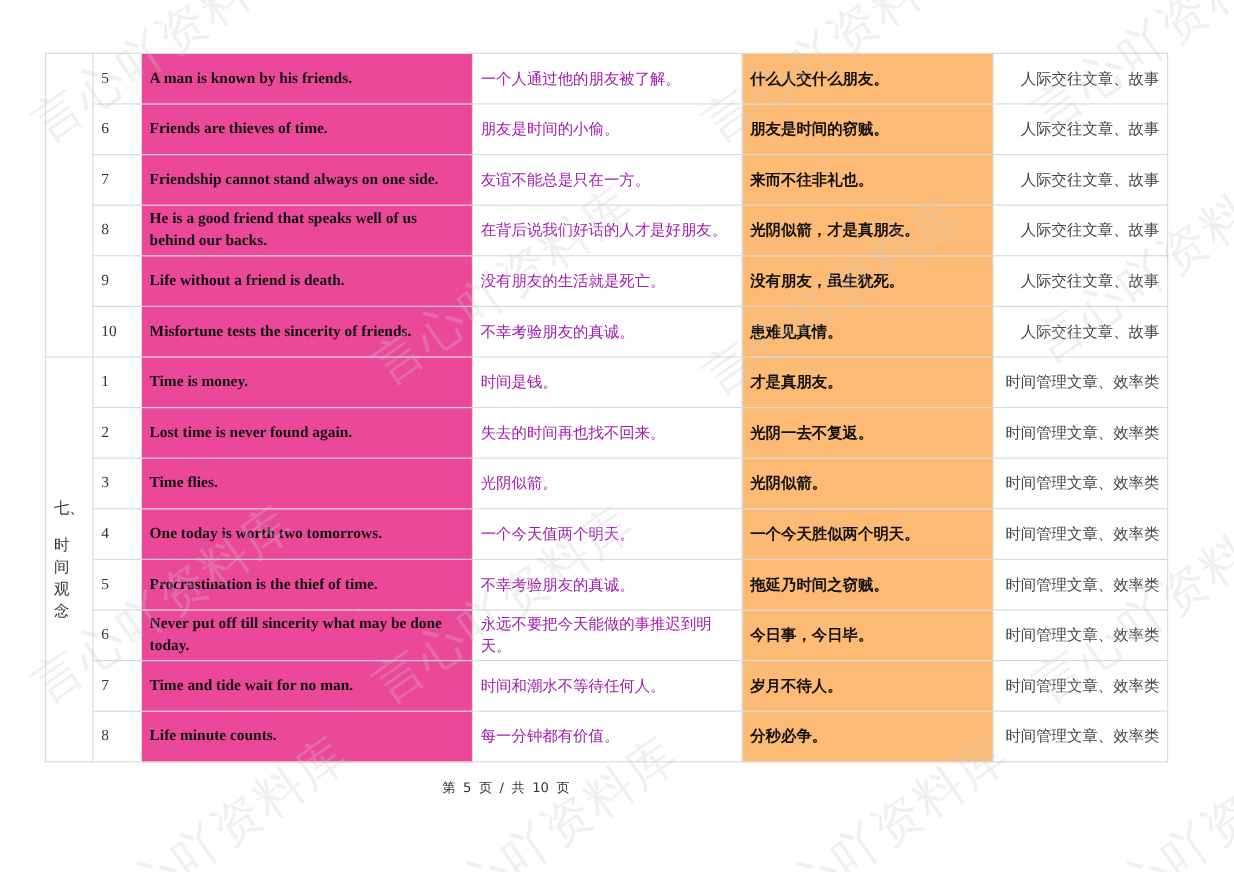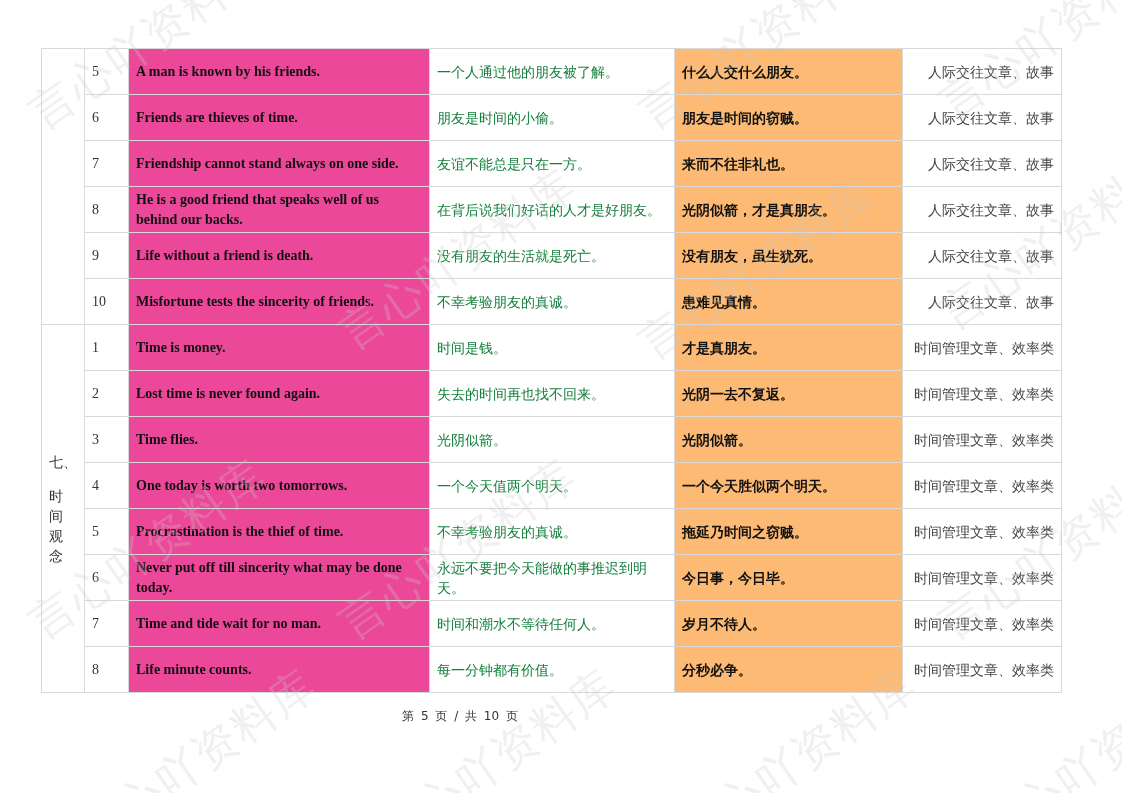--- a/index.html
+++ b/index.html
@@ -63,21 +63,21 @@
     }
     td.en {
       background: #ec4899;
       font-weight: bold;
       color: #111;
       font-size: 14px;
     }
     td.lit {
       font-family: "DejaVu Sans", sans-serif;
       font-size: 13px;
-      color: #15803d;
+      color: #a21caf;
     }
     td.idiom {
       background: #fdba74;
       font-family: "DejaVu Sans", sans-serif;
       font-size: 13px;
       font-weight: bold;
       color: #111;
       margin-top: 23px;
     }
     td.use {

